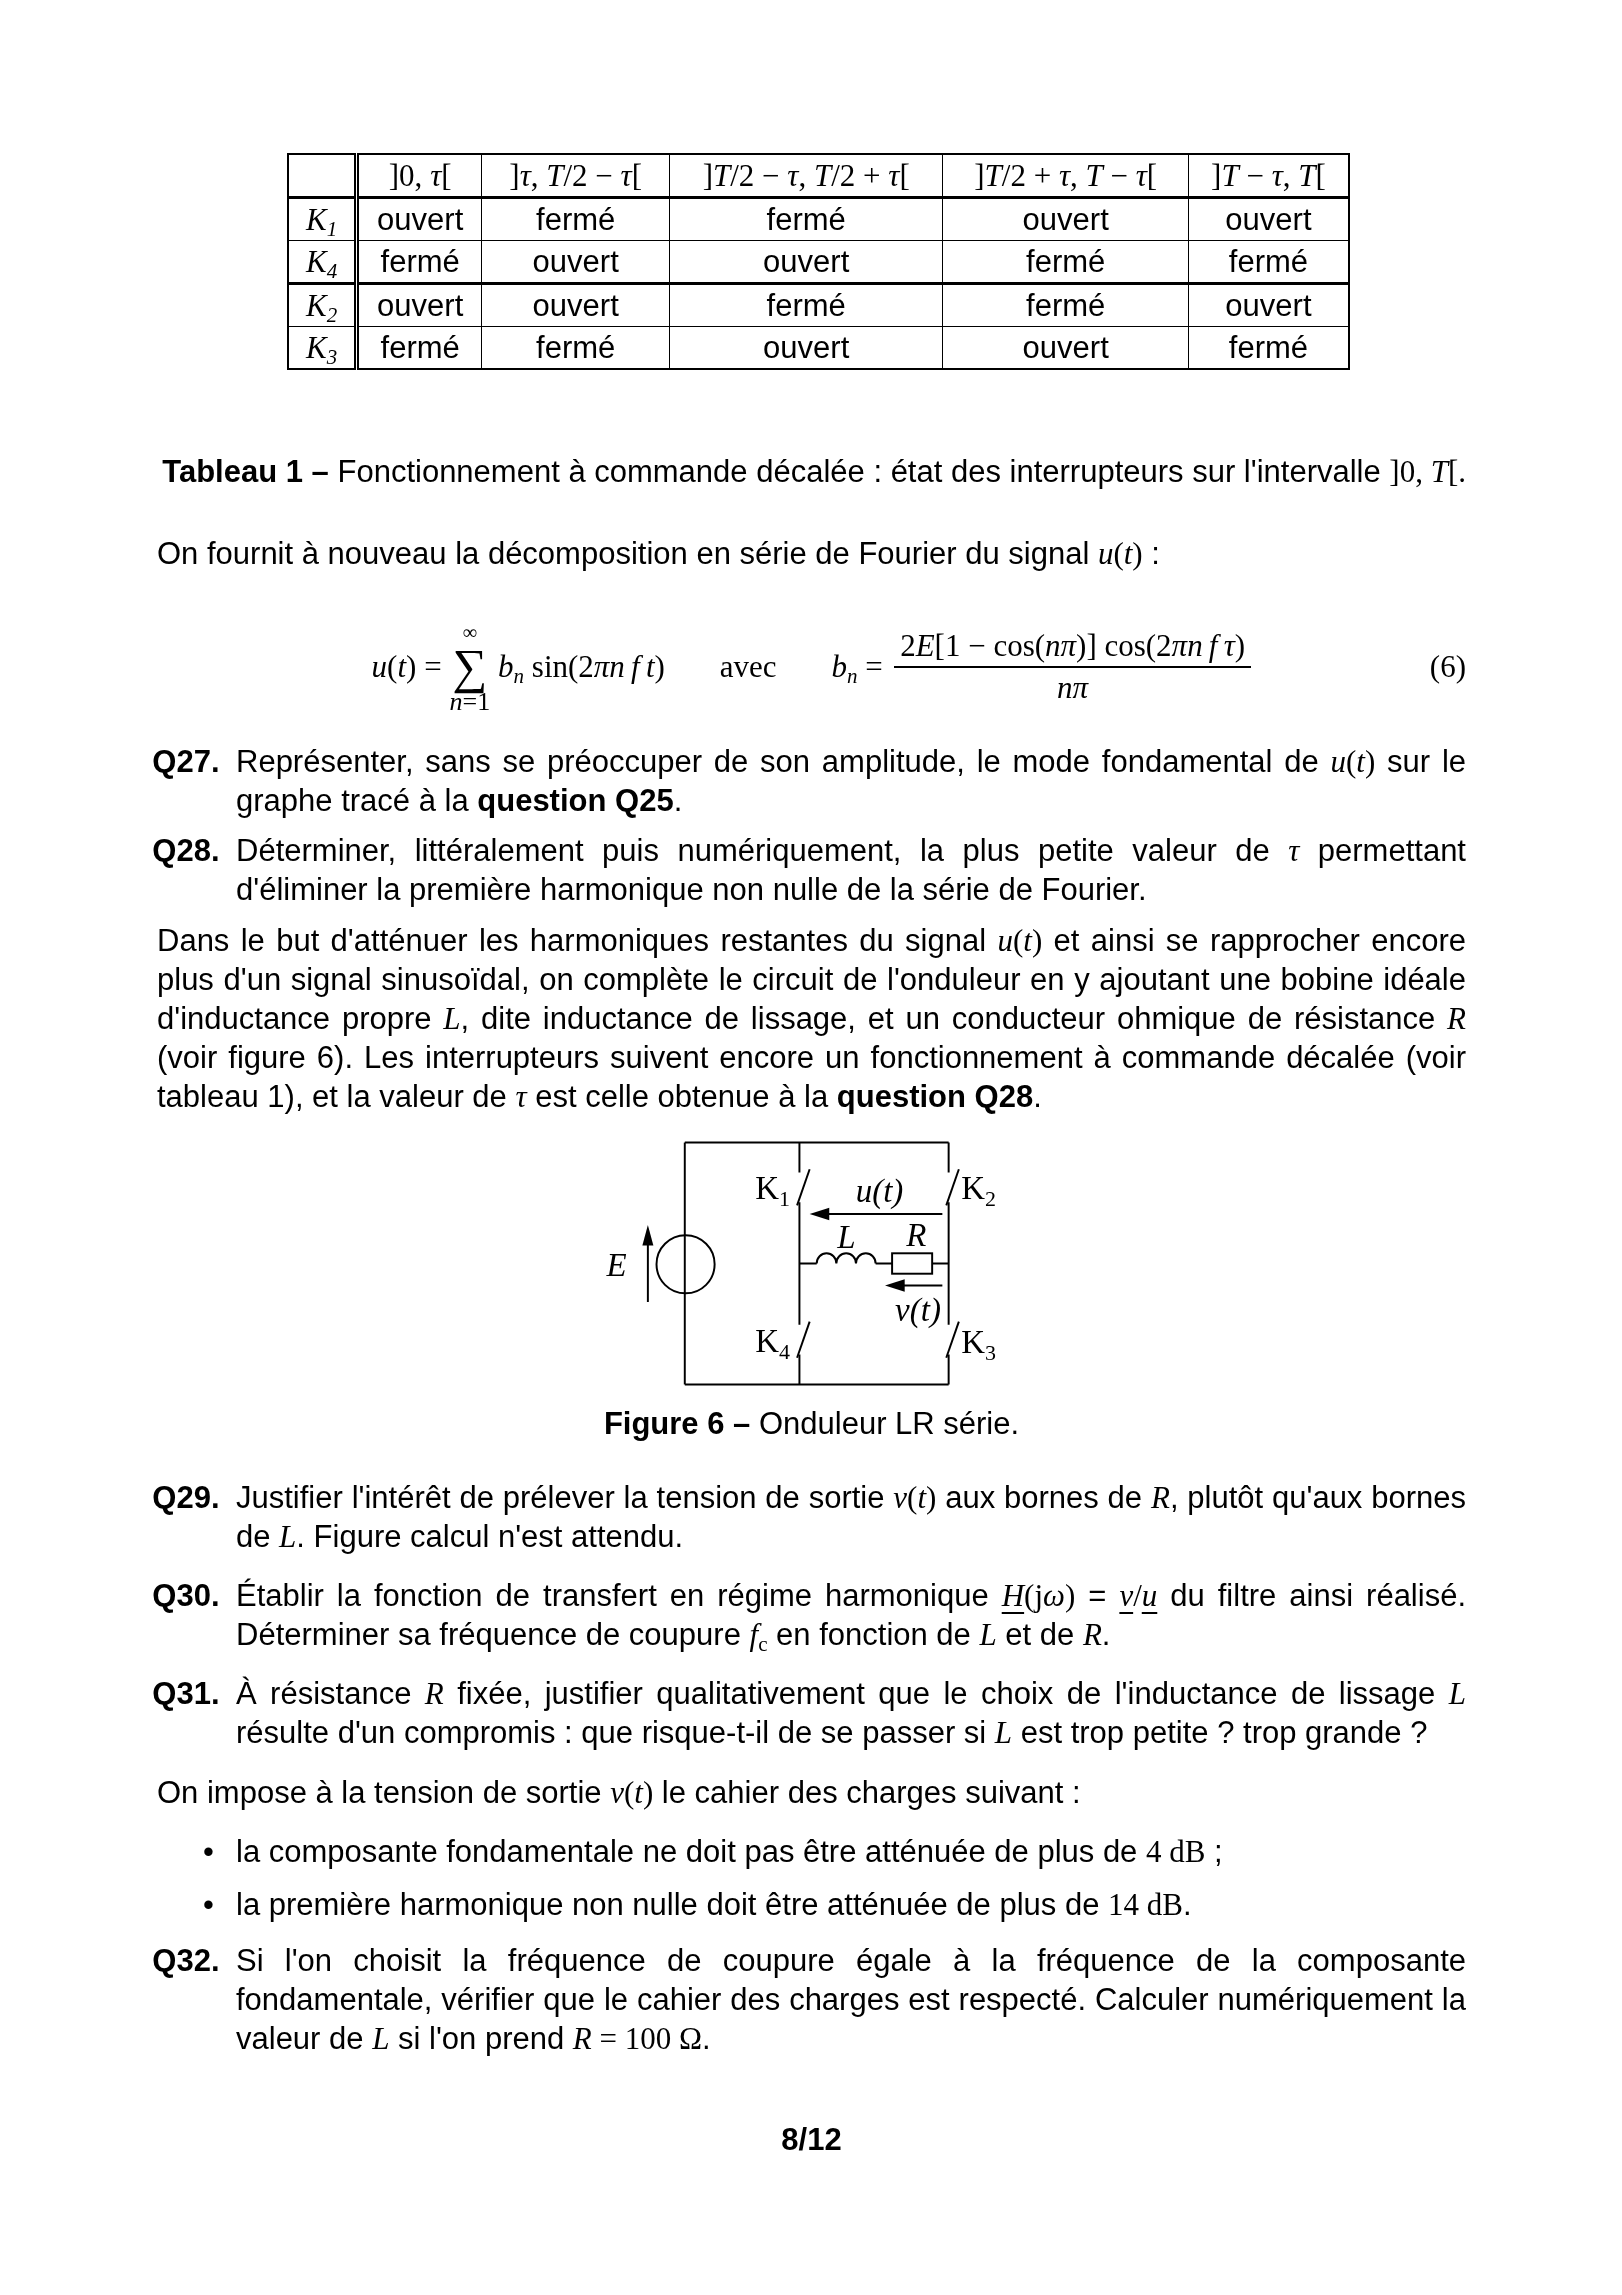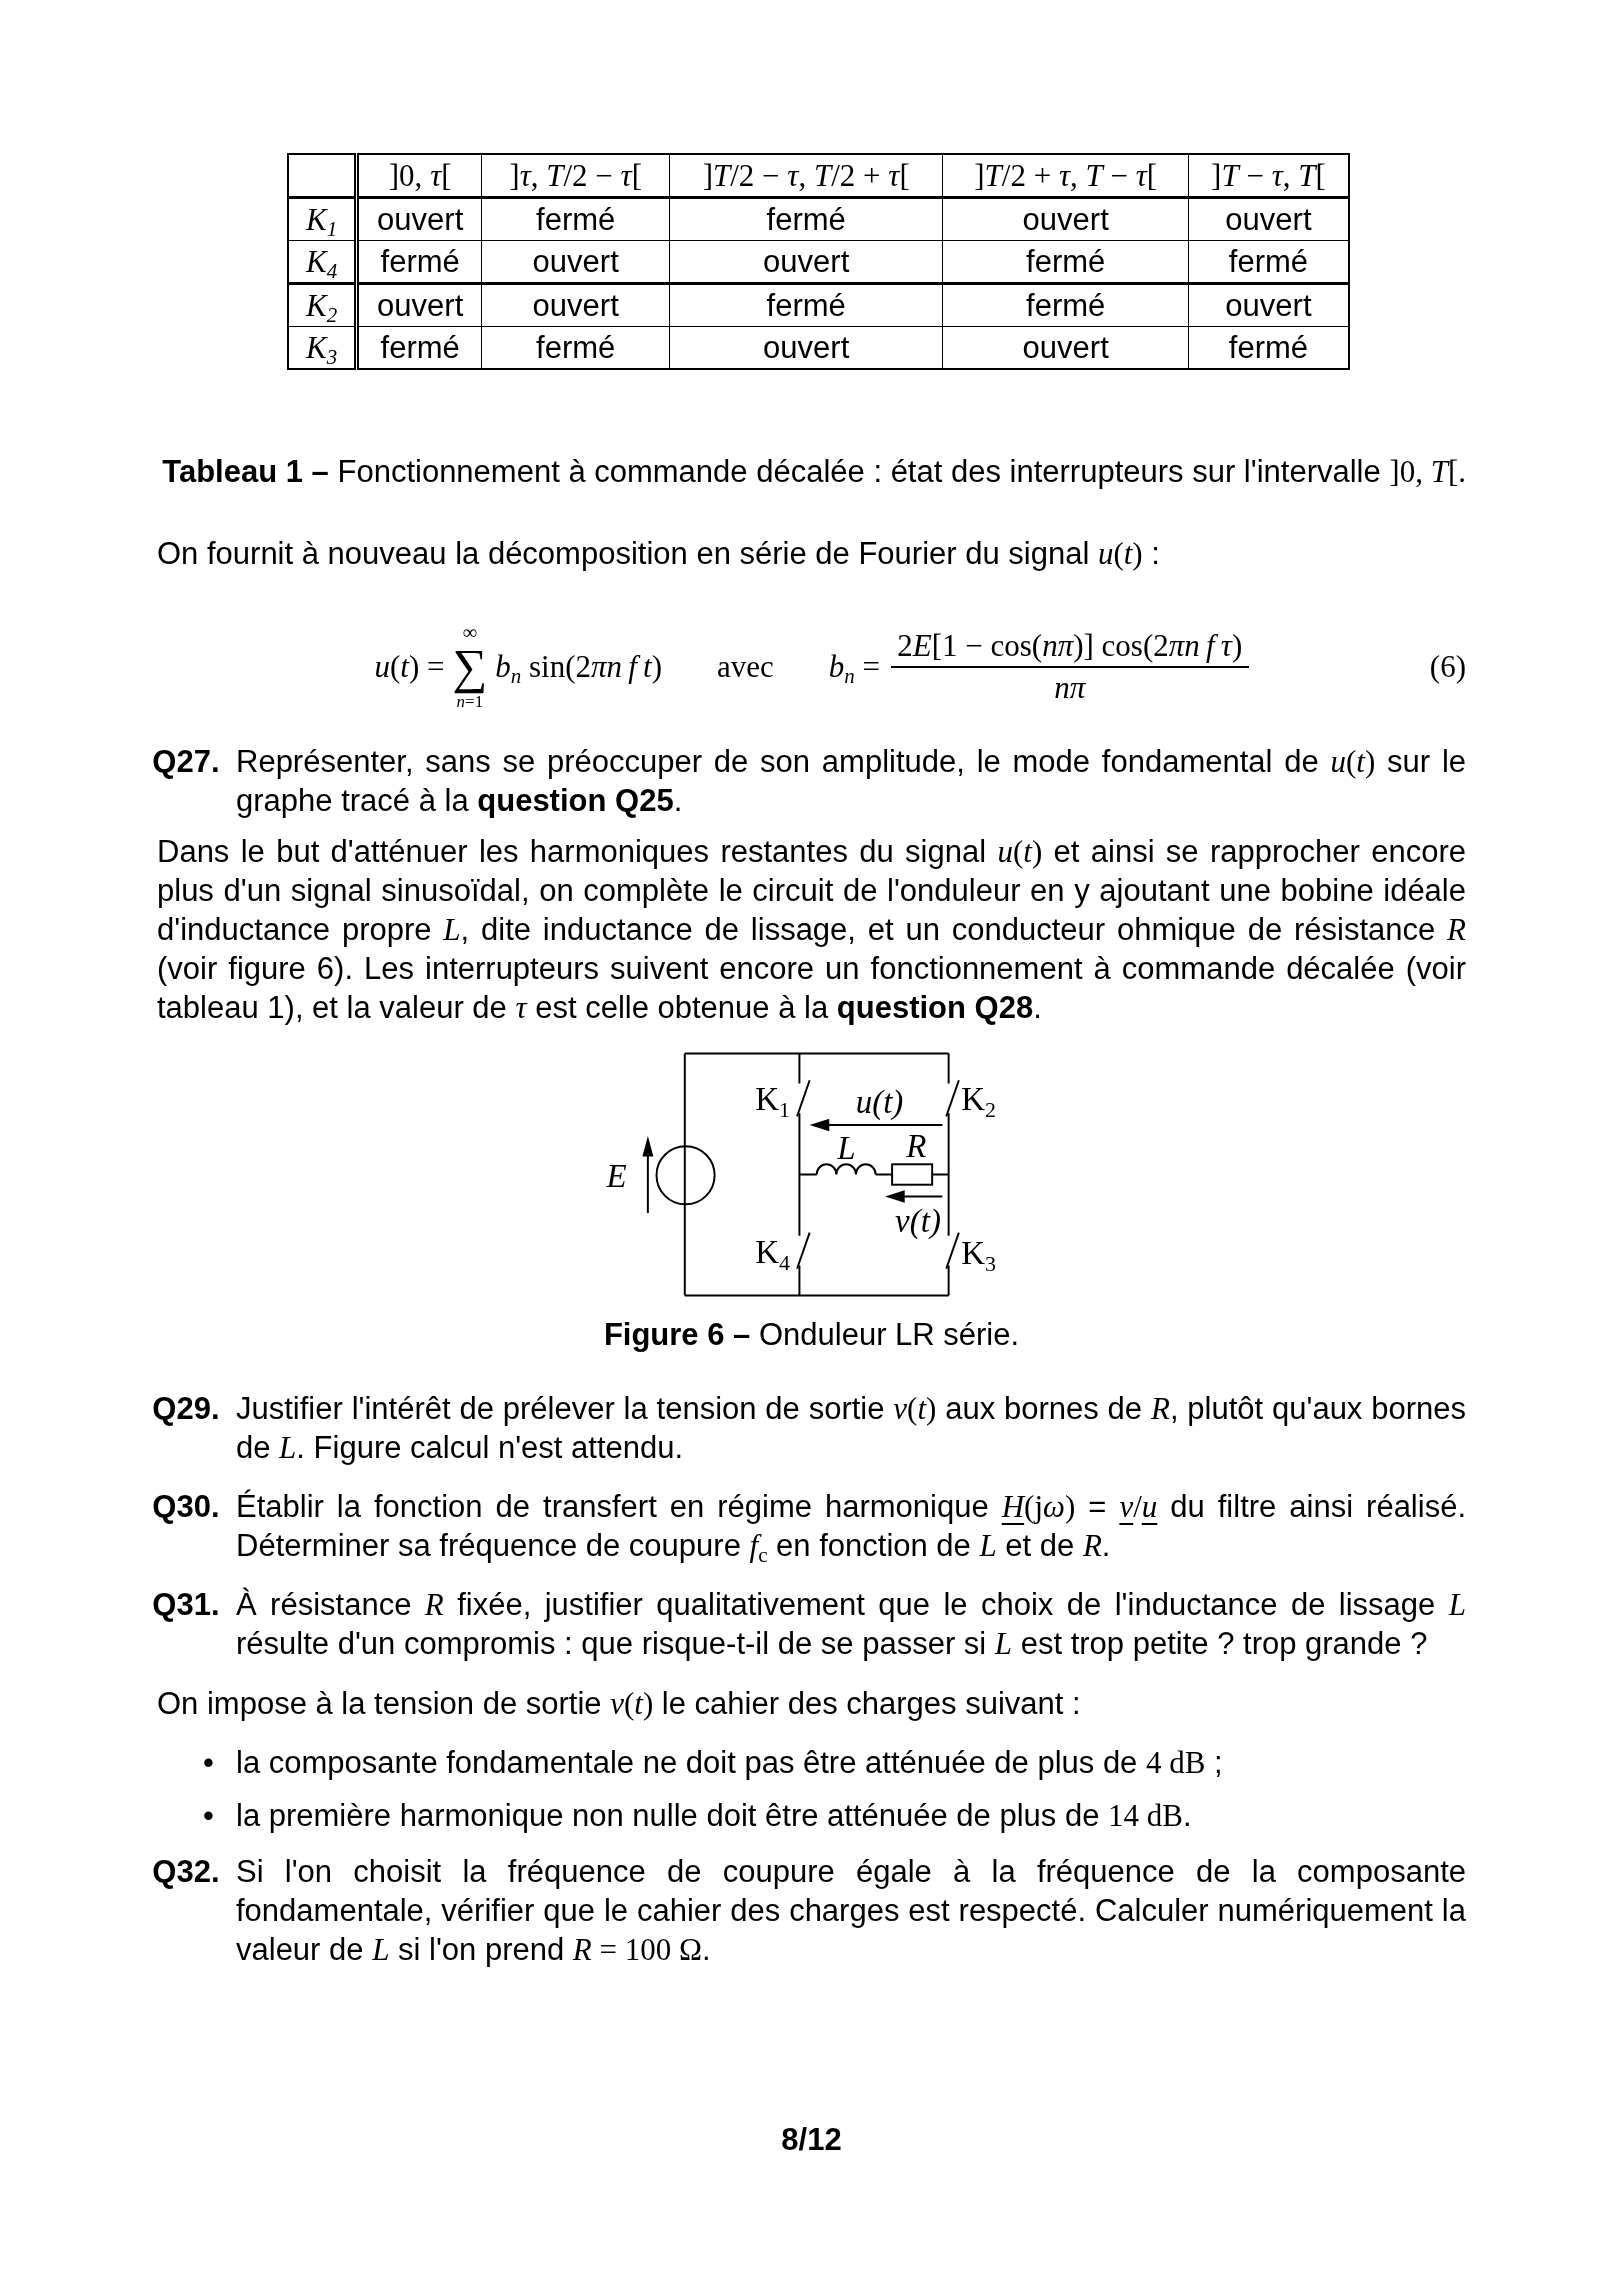--- a/index.html
+++ b/index.html
@@ -65,21 +65,21 @@
     display:flex;
     align-items:center;
     justify-content:center;
     font-family:"Liberation Serif","DejaVu Serif",serif;
     font-size:31px;
     line-height:36px;
   }
   .sum{display:inline-flex;flex-direction:column;align-items:center;margin:0 7.9px;}
   .sum .top{font-size:20.4px;line-height:22px;}
   .sum .sym{font-size:49px;line-height:47px;}
-  .sum .bot{font-size:17px;line-height:23.6px;}
+  .sum .bot{font-size:26px;line-height:23.6px;}
   .avec{margin:16px 55px;}
   .frac{display:inline-flex;flex-direction:column;align-items:center;margin-left:11px;}
   .frac .bar{height:2.4px;background:#000;align-self:stretch;}
   .frac .num,.frac .den{padding:1.6px 6.3px;white-space:nowrap;}
   .eqno{position:absolute;right:0;top:50%;transform:translateY(-50%);}
   
   .qitem{position:relative;padding-left:79px;text-align:justify;}
   .qnum{position:absolute;left:-4.7px;top:0;font-weight:bold;}
   .q27{margin-top:15.7px;}
   .q28{margin-top:11px;}
@@ -182,20 +182,24 @@
       <span class="num"><span class="run-r">2</span><span class="run-i">E</span><span class="run-r">[1 − cos(</span><span class="run-i">nπ</span><span class="run-r">)] cos(2</span><span class="run-i">πn f τ</span><span class="run-r">)</span></span>
       <span class="bar"></span>
       <span class="den"><span class="run-i">nπ</span></span>
     </span>
     <span class="eqno">(6)</span>
   </div>
 
   <div class="qitem q27">
     <span class="qnum">Q27.</span>
     <div class="qtext"><span>Représenter, sans se préoccuper de son amplitude, le mode fondamental de </span><span class="run-i">u</span><span class="run-r">(</span><span class="run-i">t</span><span class="run-r">)</span><span> sur le graphe tracé à la </span><span class="run-b">question Q25</span><span>.</span></div>
+  </div>
+  <div class="qitem q28">
+    <span class="qnum">Q28.</span>
+    <div class="qtext"><span>Déterminer, littéralement puis numériquement, la plus petite valeur de </span><span class="run-i">τ</span><span> permettant d'éliminer la première harmonique non nulle de la série de Fourier.</span></div>
   </div>
 
   <div class="para p2"><span>Dans le but d'atténuer les harmoniques restantes du signal </span><span class="run-i">u</span><span class="run-r">(</span><span class="run-i">t</span><span class="run-r">)</span><span> et ainsi se rapprocher encore plus d'un signal sinusoïdal, on complète le circuit de l'onduleur en y ajoutant une bobine idéale d'inductance propre </span><span class="run-i">L</span><span>, dite inductance de lissage, et un conducteur ohmique de résistance </span><span class="run-i">R</span><span> (voir figure 6). Les interrupteurs suivent encore un fonctionnement à commande décalée (voir tableau 1), et la valeur de </span><span class="run-i">τ</span><span> est celle obtenue à la </span><span class="run-b">question Q28</span><span>.</span></div>
 
   <div class="figwrap">
     <svg width="440" height="267" viewBox="0 0 560 340" style="font-size:39px">
       <g class="wire">
         <path d="M118,16 H454"></path>
         <path d="M118,324 H454"></path>
         <path d="M118,16 V324"></path>

